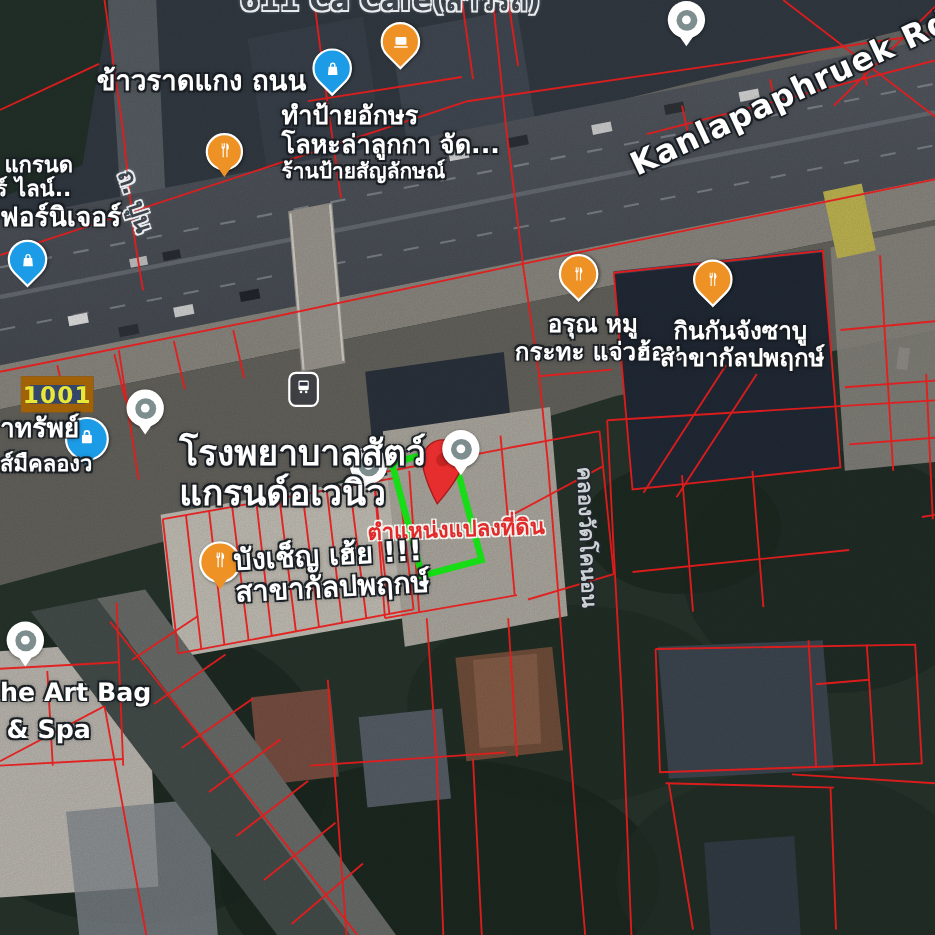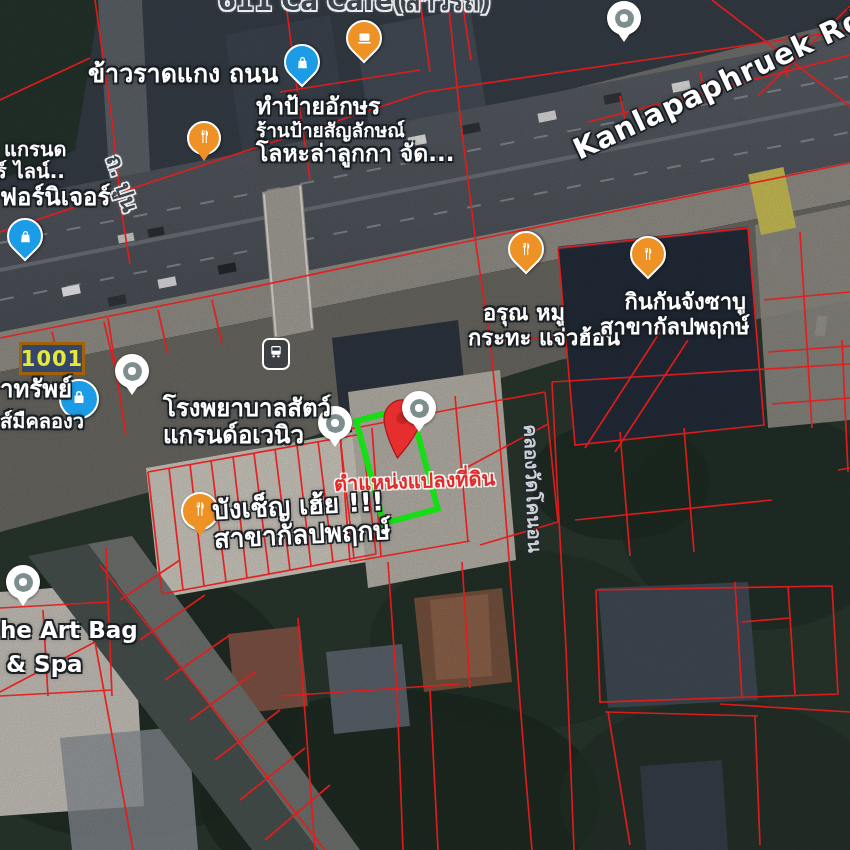--- a/index.html
+++ b/index.html
@@ -33,21 +33,21 @@
            border:7px solid transparent;border-top:10px solid var(--c,#ef9226);}
   .whitepin{position:absolute;width:34px;height:34px;border-radius:50%;background:#fff;
            display:flex;align-items:center;justify-content:center;box-shadow:0 1px 3px rgba(0,0,0,.5);}
   .whitepin::after{content:"";position:absolute;top:100%;left:50%;transform:translateX(-50%);margin-top:-3px;
            border:7px solid transparent;border-top:10px solid #fff;}
   .whitepin .dot{width:19px;height:19px;border-radius:50%;background:#7e8e8e;position:relative;}
   .whitepin .dot::after{content:"";position:absolute;inset:5.5px;border-radius:50%;background:#fff;}
   .busicon{position:absolute;width:28px;height:32px;border:2px solid #fff;border-radius:7px;
            background:rgba(36,42,52,.55);box-sizing:border-box;display:flex;align-items:center;justify-content:center;}
   .route-badge{position:absolute;left:19px;top:342px;width:66px;height:33px;background:#35466b;
-           border:3px solid #a16207;box-sizing:border-box;color:#e8e838;font-weight:700;font-size:21px;
+           border:8px solid #a16207;box-sizing:border-box;color:#e8e838;font-weight:700;font-size:21px;
            display:flex;align-items:center;justify-content:center;letter-spacing:1px;}
   .parcel-highlight{position:absolute;left:366px;top:409px;width:62px;height:112px;
            border:6px solid #16dd16;box-sizing:border-box;transform:rotate(-15deg);}
   .red-marker{position:absolute;left:379px;top:398px;transform:rotate(7deg);}
 </style>
 </head>
 <body>
 
 <div class="stage">
 
@@ -337,47 +337,47 @@
   <div class="route-badge">1001</div>
 
   <div class="lbl t-dark" style="left:218px;top:-13px;font-size:26px">611 Ca Cafe(ลาวรถ)</div>
 
   <div class="lbl t-white" style="left:88px;top:60px;width:168px;font-size:25px;text-align:left">
     <div>ข้าวราดแกง ถนน</div>
   </div>
 
   <div class="lbl t-white" style="left:256px;top:94px;font-size:23px">
     <div>ทำป้ายอักษร</div>
+    <div>โลหะล่าลูกกา จัด...</div>
     <div style="font-size:19px">ร้านป้ายสัญลักษณ์</div>
-    <div>โลหะล่าลูกกา จัด...</div>
   </div>
 
   <div class="lbl t-white" style="left:4px;top:138px;font-size:20px">แกรนด</div>
   <div class="lbl t-white" style="left:-4px;top:160px;font-size:20px">ร์ ไลน์..</div>
   <div class="lbl t-white" style="left:0px;top:184px;font-size:24px">ฟอร์นิเจอร์</div>
 
   <div class="lbl t-dark" style="left:124px;top:152px;font-size:22px;transform:rotate(72deg);transform-origin:0 0">ถ. ปูน</div>
 
   <div class="lbl t-white" style="left:575px;top:135px;font-size:29px;letter-spacing:1px;transform:rotate(-25deg);transform-origin:0 50%">Kanlapaphruek Rd</div>
 
 
   <div class="lbl t-white" style="left:0px;top:376px;font-size:24px">าทรัพย์</div>
   <div class="lbl t-white" style="left:0px;top:410px;font-size:20px">ส์มืคลองว</div>
 
-  <div class="lbl t-white" style="left:163px;top:395px;width:158px;font-size:24px;text-align:left">
+  <div class="lbl t-white" style="left:163px;top:395px;width:158px;font-size:32px;text-align:left">
     <div>โรงพยาบาลสัตว์</div>
     <div>แกรนด์อเวนิว</div>
   </div>
 
-  <div class="lbl t-white" style="left:468px;top:301px;width:112px;font-size:22px;text-align:center">
+  <div class="lbl t-white" style="left:468px;top:284px;width:112px;font-size:22px;text-align:right">
     <div>อรุณ หมู</div>
     <div>กระทะ แจ่วฮ้อน</div>
   </div>
 
-  <div class="lbl t-white" style="left:600px;top:290px;width:146px;font-size:22px;text-align:right">
+  <div class="lbl t-white" style="left:600px;top:290px;width:146px;font-size:22px;text-align:center">
     <div>กินกันจังซาบู</div>
     <div>สาขากัลปพฤกษ์</div>
   </div>
 
   <div class="lbl t-red" style="left:334px;top:470px;font-size:20px;transform:rotate(-2deg)">ตำแหน่งแปลงที่ดิน</div>
 
   <div class="lbl t-white" style="left:213px;top:492px;width:158px;font-size:26px;text-align:center;transform:rotate(-3deg)">
     <div>บังเช็ญ เฮ้ย !!!</div>
     <div>สาขากัลปพฤกษ์</div>
   </div>

